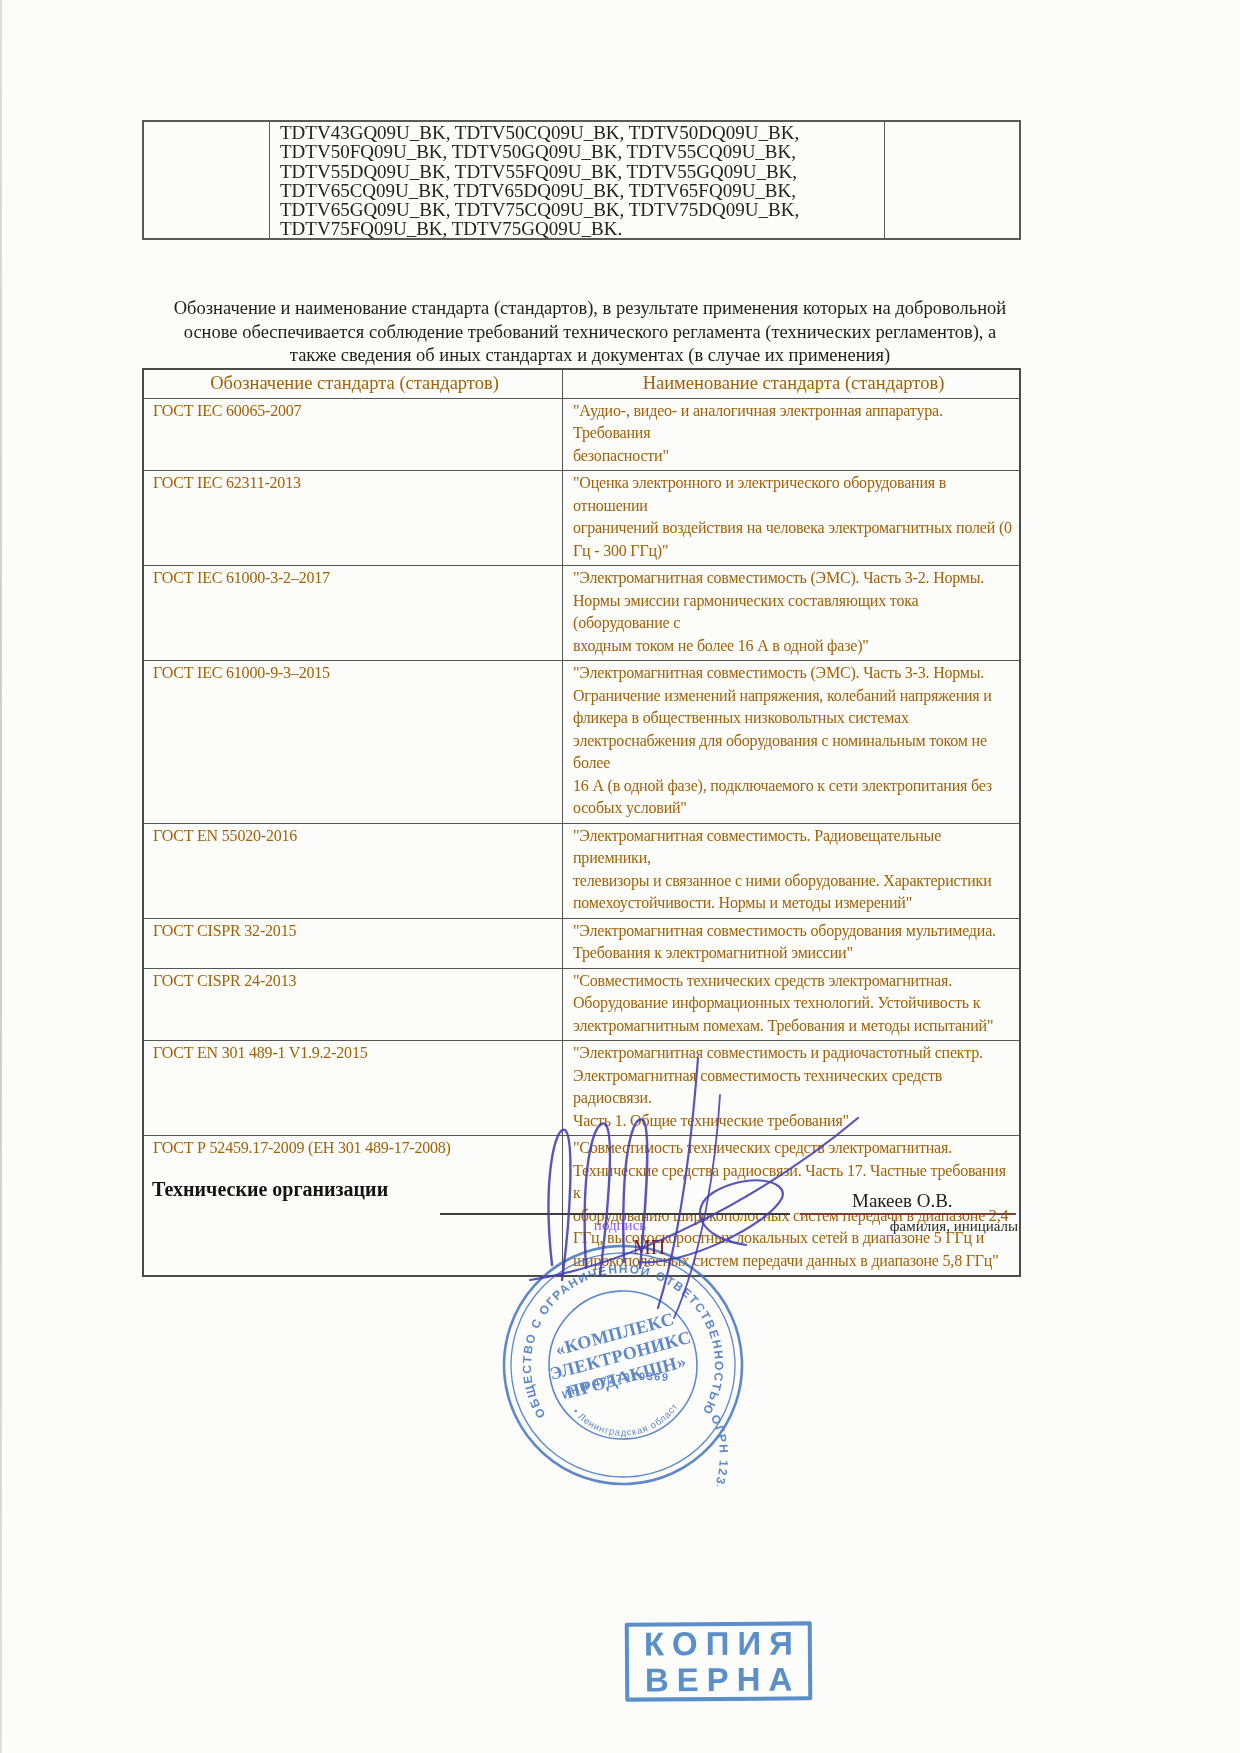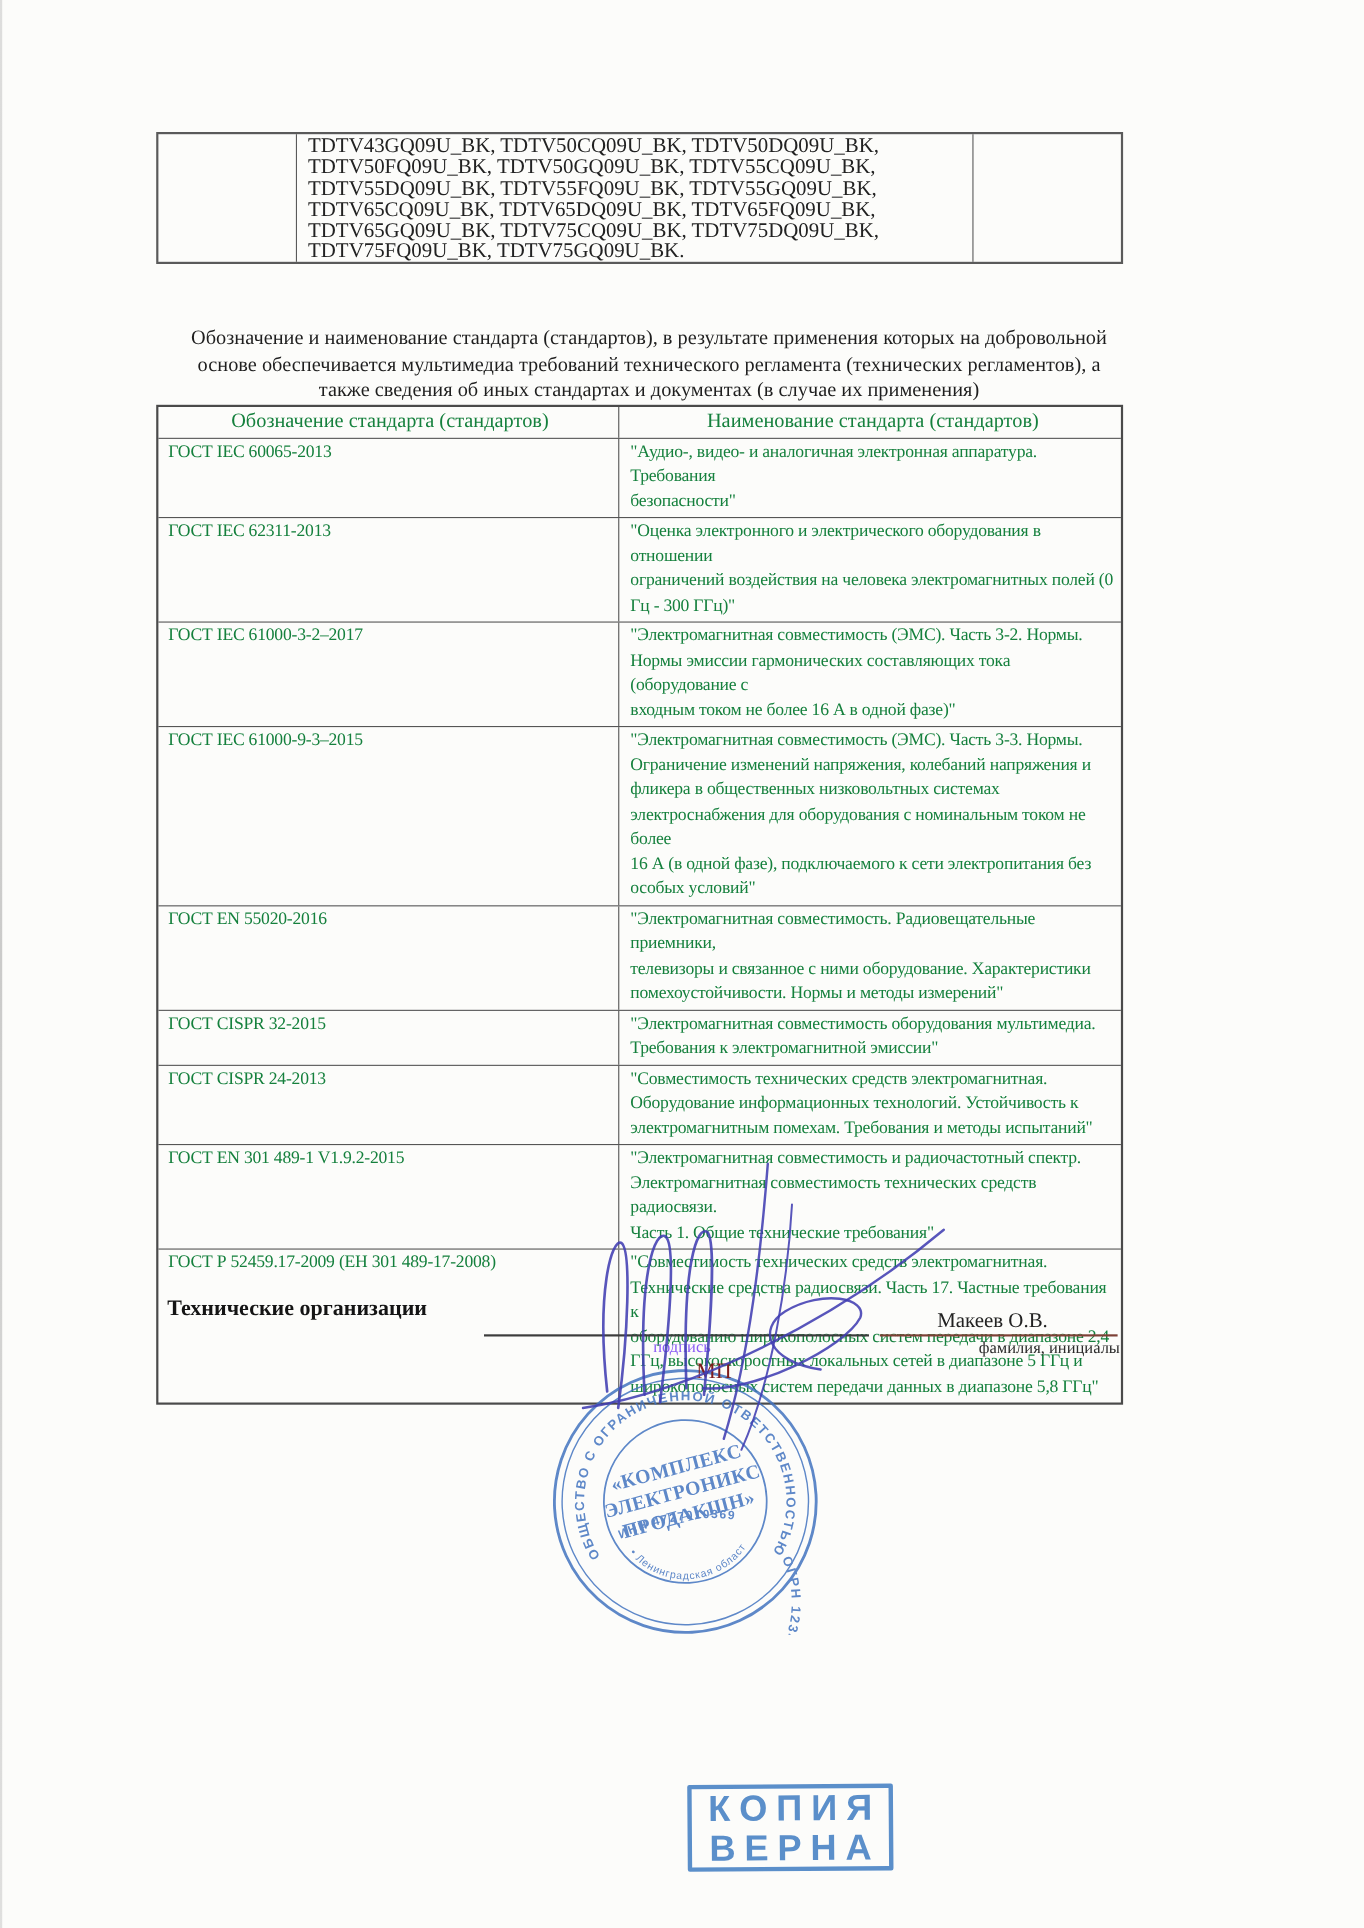--- a/index.html
+++ b/index.html
@@ -21,21 +21,21 @@
 
   
   .heading { position:absolute; left:115px; top:297px; width:950px; text-align:center;
     font-size:18.5px; line-height:23.5px; white-space:pre-line; color:#1e1e1e; }
 
   
   .stable { position:absolute; left:142px; top:368px; width:879px;
     border:2px solid #4a4a4a; box-sizing:border-box; }
   .srow { display:flex; border-top:1.6px solid #555555; }
   .srow:first-child { border-top:none; }
-  .sc { box-sizing:border-box; font-size:16px; letter-spacing:-0.2px; line-height:22.5px; color:#15803d; }
+  .sc { box-sizing:border-box; font-size:16px; letter-spacing:-0.2px; line-height:22.5px; color:#a16207; }
   .sc1 { width:419px; border-right:1.6px solid #555555; padding:1px 6px 3px 9px; }
   .sc2 { flex:1; padding:1px 5px 3px 10px; white-space:pre-line; }
   .hc { font-size:18.5px; letter-spacing:0; text-align:center; padding-top:2px; padding-bottom:3px; }
 
   
   .role { position:absolute; left:152px; top:1178px; font-weight:bold; font-size:20px; color:#141414; }
   .sigline { position:absolute; left:440px; top:1213px; width:350px; border-top:2px solid #3c3c3c; }
   .sigcap { position:absolute; left:575px; top:1217px; width:90px; text-align:center; font-size:15px; color:#8b5cf6; }
   .mp { position:absolute; left:633px; top:1236px; font-weight:normal; font-size:20px; color:#7f1d1d; z-index:4; }
   .nameline { position:absolute; left:800px; top:1213px; width:216px; border-top:2px solid #7d4036; }
@@ -70,30 +70,30 @@
     <div class="tt-c2">TDTV43GQ09U_BK, TDTV50CQ09U_BK, TDTV50DQ09U_BK,
 TDTV50FQ09U_BK, TDTV50GQ09U_BK, TDTV55CQ09U_BK,
 TDTV55DQ09U_BK, TDTV55FQ09U_BK, TDTV55GQ09U_BK,
 TDTV65CQ09U_BK, TDTV65DQ09U_BK, TDTV65FQ09U_BK,
 TDTV65GQ09U_BK, TDTV75CQ09U_BK, TDTV75DQ09U_BK,
 TDTV75FQ09U_BK, TDTV75GQ09U_BK.</div>
     <div class="tt-c3"></div>
   </div>
 
   <div class="heading">Обозначение и наименование стандарта (стандартов), в результате применения которых на добровольной
-основе обеспечивается мультимедиа требований технического регламента (технических регламентов), а
+основе обеспечивается соблюдение требований технического регламента (технических регламентов), а
 также сведения об иных стандартах и документах (в случае их применения)</div>
 
   <div class="stable">
     <div class="srow">
       <div class="sc sc1 hc">Обозначение стандарта (стандартов)</div>
       <div class="sc sc2 hc">Наименование стандарта (стандартов)</div>
     </div>
     <div class="srow">
-      <div class="sc sc1">ГОСТ IEC 60065-2013</div>
+      <div class="sc sc1">ГОСТ IEC 60065-2007</div>
       <div class="sc sc2">"Аудио-, видео- и аналогичная электронная аппаратура. Требования
 безопасности"</div>
     </div>
     <div class="srow">
       <div class="sc sc1">ГОСТ IEC 62311-2013</div>
       <div class="sc sc2">"Оценка электронного и электрического оборудования в отношении
 ограничений воздействия на человека электромагнитных полей (0
 Гц - 300 ГГц)"</div>
     </div>
     <div class="srow">

